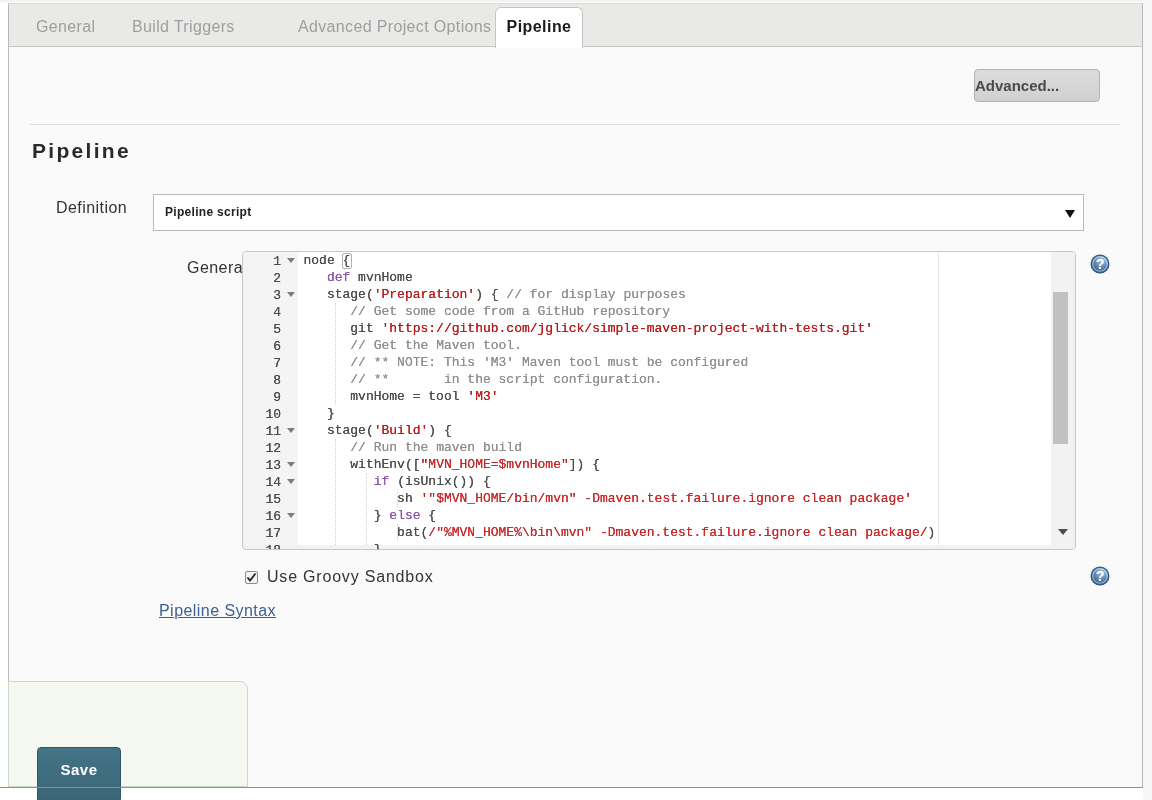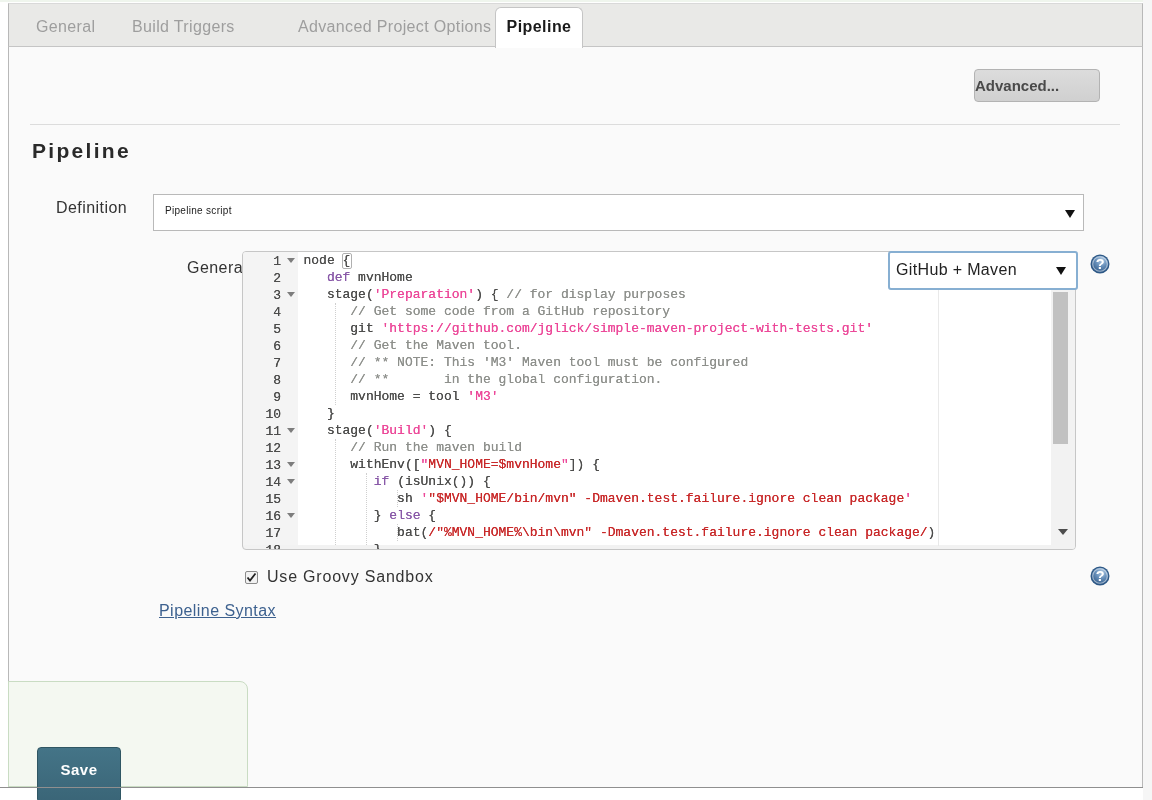--- a/index.html
+++ b/index.html
@@ -26,37 +26,37 @@
 #advbtn { left:974px; top:69px; width:126px; height:33px;
   background:linear-gradient(#dcdcdc,#d0d0d0); border:1px solid #b3b3b3;
   border-radius:4px; text-align:left; line-height:31px; font-weight:bold;
   font-size:15px; color:#4a4a4a; }
 #sep1 { left:30px; top:124px; width:1090px; height:1px; background:#dcdcdc; }
 #h2pipeline { left:32px; top:140px; font-size:21px; line-height:21px; font-weight:bold; color:#2a2a2a; letter-spacing:2.3px; }
 
 #deflabel { left:56px; top:199px; font-size:16px; color:#333; letter-spacing:0.45px; }
 #defselect { left:153px; top:194px; width:931px; height:37px; background:#ffffff;
   border:1px solid #b9b9b9; }
-#defselect span { position:absolute; left:11px; top:10px; font-size:10px; color:#222; letter-spacing:0.3px; }
+#defselect span { position:absolute; left:11px; top:10px; font-size:12px; color:#222; letter-spacing:0.3px;font-weight:bold; }
 .selarrow { position:absolute; width:0; height:0;
   border-left:5.5px solid transparent; border-right:5.5px solid transparent;
   border-top:8px solid #111; }
 
 #scriptlabel { left:187px; top:259px; font-size:16px; color:#333; letter-spacing:0.45px; }
 
 #editor { left:242px; top:251px; width:834px; height:299px; background:#f2f2f2;
   border:1px solid #c6c6c6; border-radius:4px; overflow:hidden; }
 #gutter { position:absolute; left:0; top:0; width:55px; height:293px; background:#f4f4f4;
   font-family:"Liberation Mono", monospace; font-size:13px; line-height:17px;
   color:#4d4d4c; text-shadow:0 0 0.5px currentColor; text-align:right; padding:1px 17px 0 0; }
 #codearea { position:absolute; left:55px; top:0; width:753px; height:293px; background:#ffffff; }
 #code { position:absolute; left:5.5px; top:0; font-family:"Liberation Mono", monospace;
   font-size:13px; line-height:17px; color:#4d4d4c; white-space:pre; text-shadow:0 0 0.5px currentColor; }
 #code .c { color:#8e908c; }
-#code .s { color:#ec4899; }
+#code .s { color:#b91c1c; }
 #code .k { color:#8959a8; }
 #code .r { color:#c82829; }
 .guide { position:absolute; width:1px; border-left:1px dotted #cfcfcf; }
 #printmargin { position:absolute; left:640px; top:0; width:1px; height:294px; background:#e9e9e9; }
 #brkbox { position:absolute; left:44px; top:1px; width:10px; height:16px;
   border:1px solid #b0b0b0; border-radius:2px; }
 .fold { position:absolute; left:44px; width:0; height:0;
   border-left:4.5px solid transparent; border-right:4.5px solid transparent;
   border-top:5px solid #7d7d7d; }
 
@@ -115,21 +115,21 @@
       <div class="guide" style="left:67.5px; top:221px; height:72px;"></div>
       <div class="guide" style="left:99px; top:238px; height:17px;"></div>
       <div class="guide" style="left:99px; top:272px; height:17px;"></div>
       <div id="code">node {
    <span class="k">def</span> mvnHome
    stage(<span class="s">'Preparation'</span>) { <span class="c">// for display purposes</span>
       <span class="c">// Get some code from a GitHub repository</span>
       git <span class="s">'https://github.com/jglick/simple-maven-project-with-tests.git'</span>
       <span class="c">// Get the Maven tool.</span>
       <span class="c">// ** NOTE: This 'M3' Maven tool must be configured</span>
-      <span class="c">// **       in the global configuration.</span>
+      <span class="c">// **       in the script configuration.</span>
       mvnHome = tool <span class="s">'M3'</span>
    }
    stage(<span class="s">'Build'</span>) {
       <span class="c">// Run the maven build</span>
       withEnv([<span class="s">"</span><span class="r">MVN_HOME=$mvnHome</span><span class="s">"</span>]) {
          <span class="k">if</span> (isUnix()) {
             sh <span class="s">'</span><span class="r">"$MVN_HOME/bin/mvn" -Dmaven.test.failure.ignore clean package</span><span class="s">'</span>
          } <span class="k">else</span> {
             bat(<span class="r">/"%MVN_HOME%\bin\mvn" -Dmaven.test.failure.ignore clean package/</span>)
          }</div>
@@ -138,24 +138,20 @@
     <div id="vtrack">
       <div id="vthumb"></div>
       <div id="varrow"></div>
     </div>
     <div class="fold" style="top:6px;"></div>
     <div class="fold" style="top:40px;"></div>
     <div class="fold" style="top:176px;"></div>
     <div class="fold" style="top:210px;"></div>
     <div class="fold" style="top:227px;"></div>
     <div class="fold" style="top:261px;"></div>
-  </div>
-  <div class="abs" id="sampledd">
-      <span>GitHub + Maven</span>
-    <div class="selarrow" style="left:166px; top:14px;"></div>
   </div>
   <svg class="abs" style="left:1090px; top:254px;" width="20" height="20" viewBox="0 0 20 20">
     <defs>
       <radialGradient id="hg1" cx="0.6" cy="0.28" r="0.95">
         <stop offset="0" stop-color="#b3cce4"></stop>
         <stop offset="0.35" stop-color="#6b93bd"></stop>
         <stop offset="0.72" stop-color="#3a6391"></stop>
         <stop offset="1" stop-color="#2e5786"></stop>
       </radialGradient>
     </defs>

